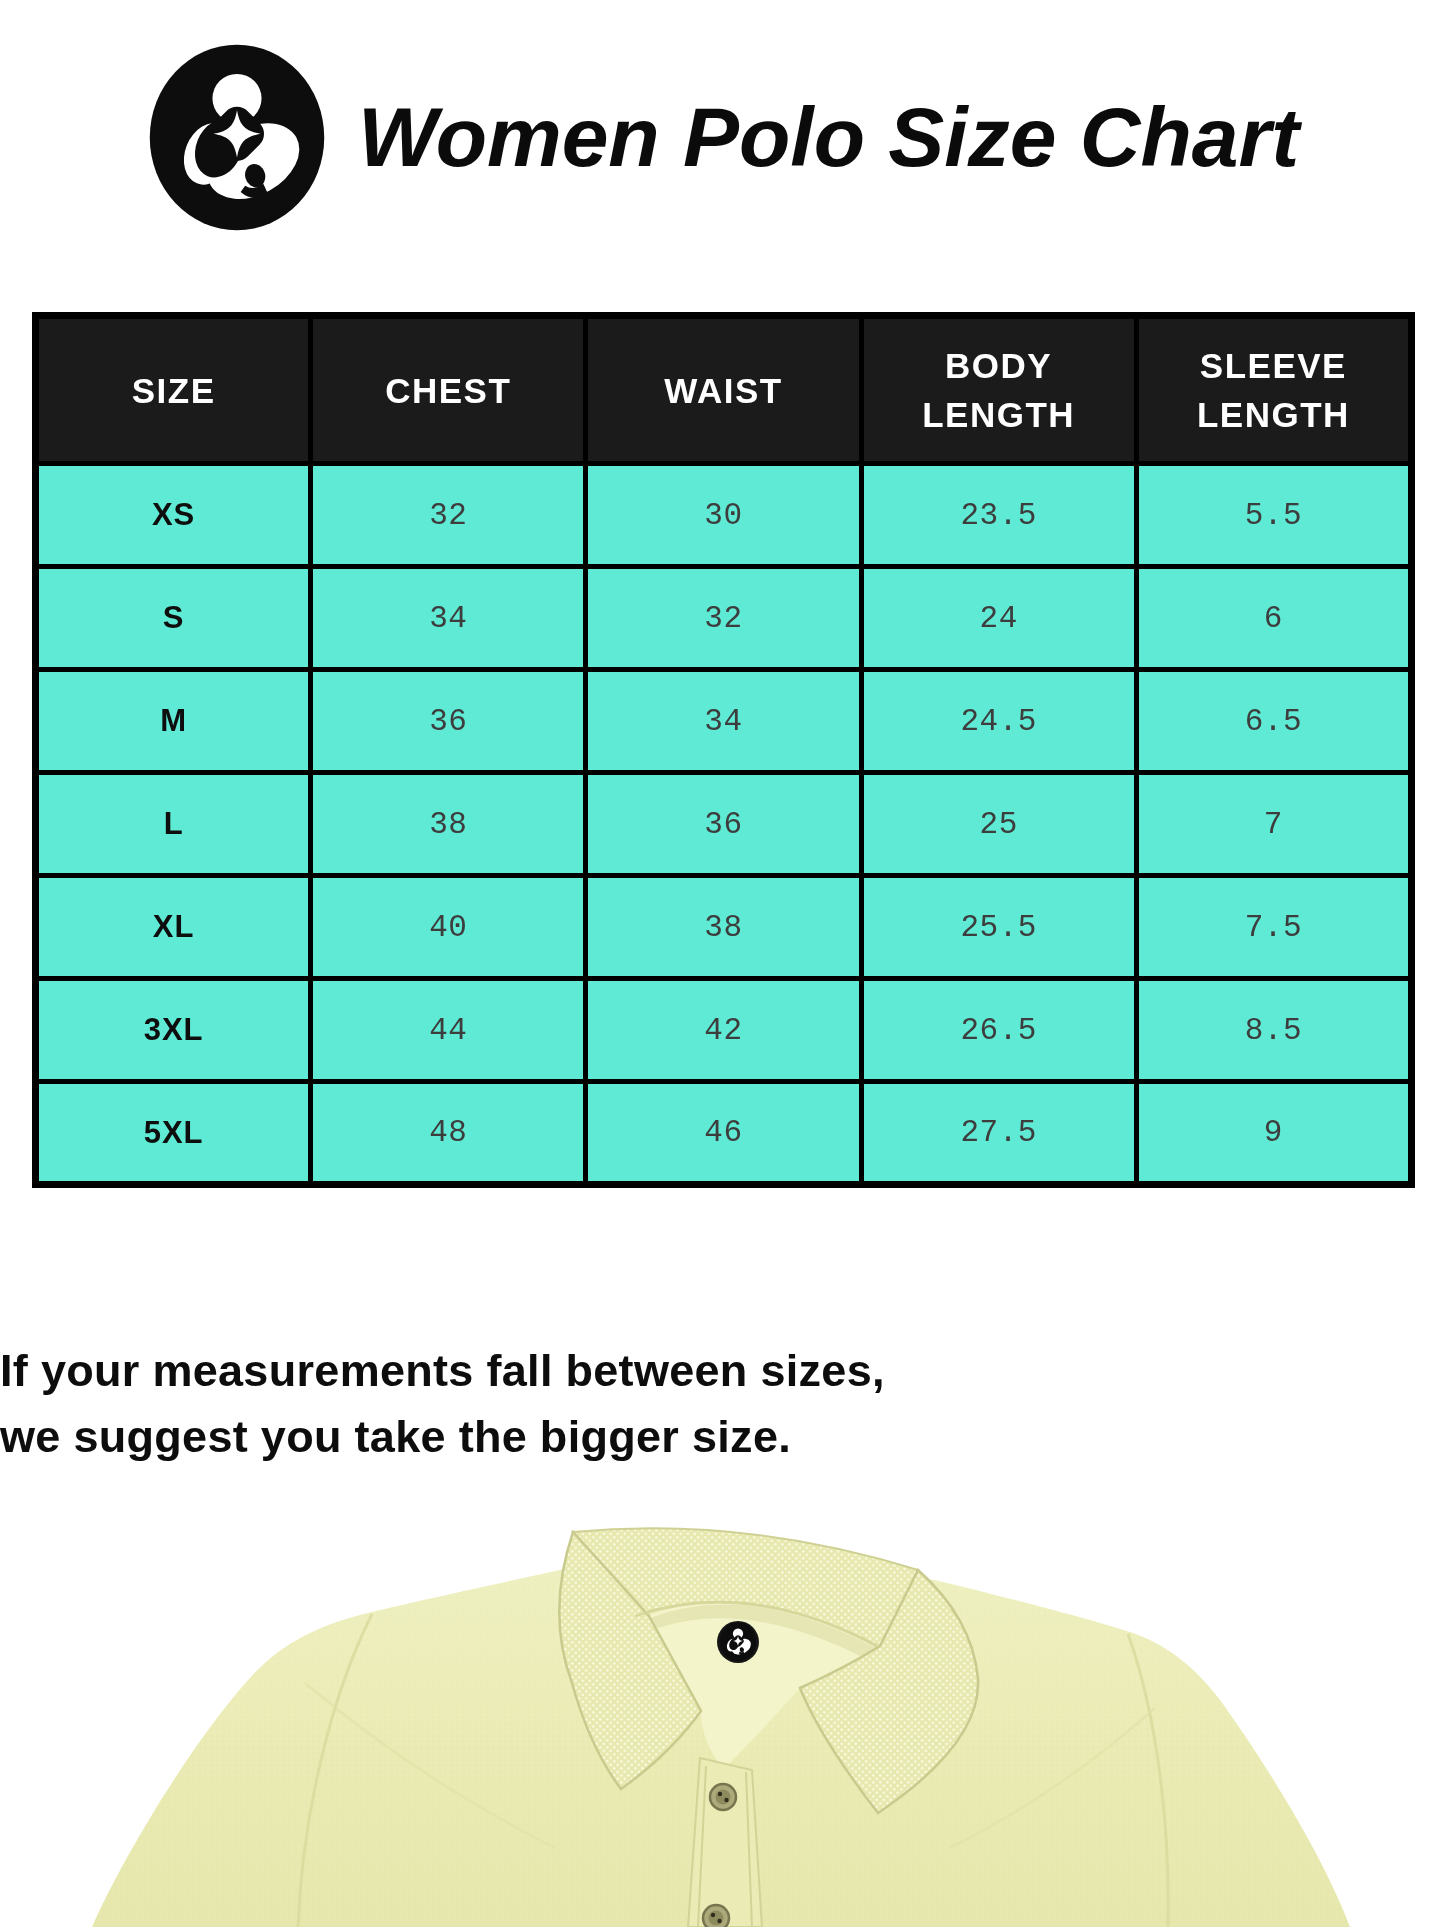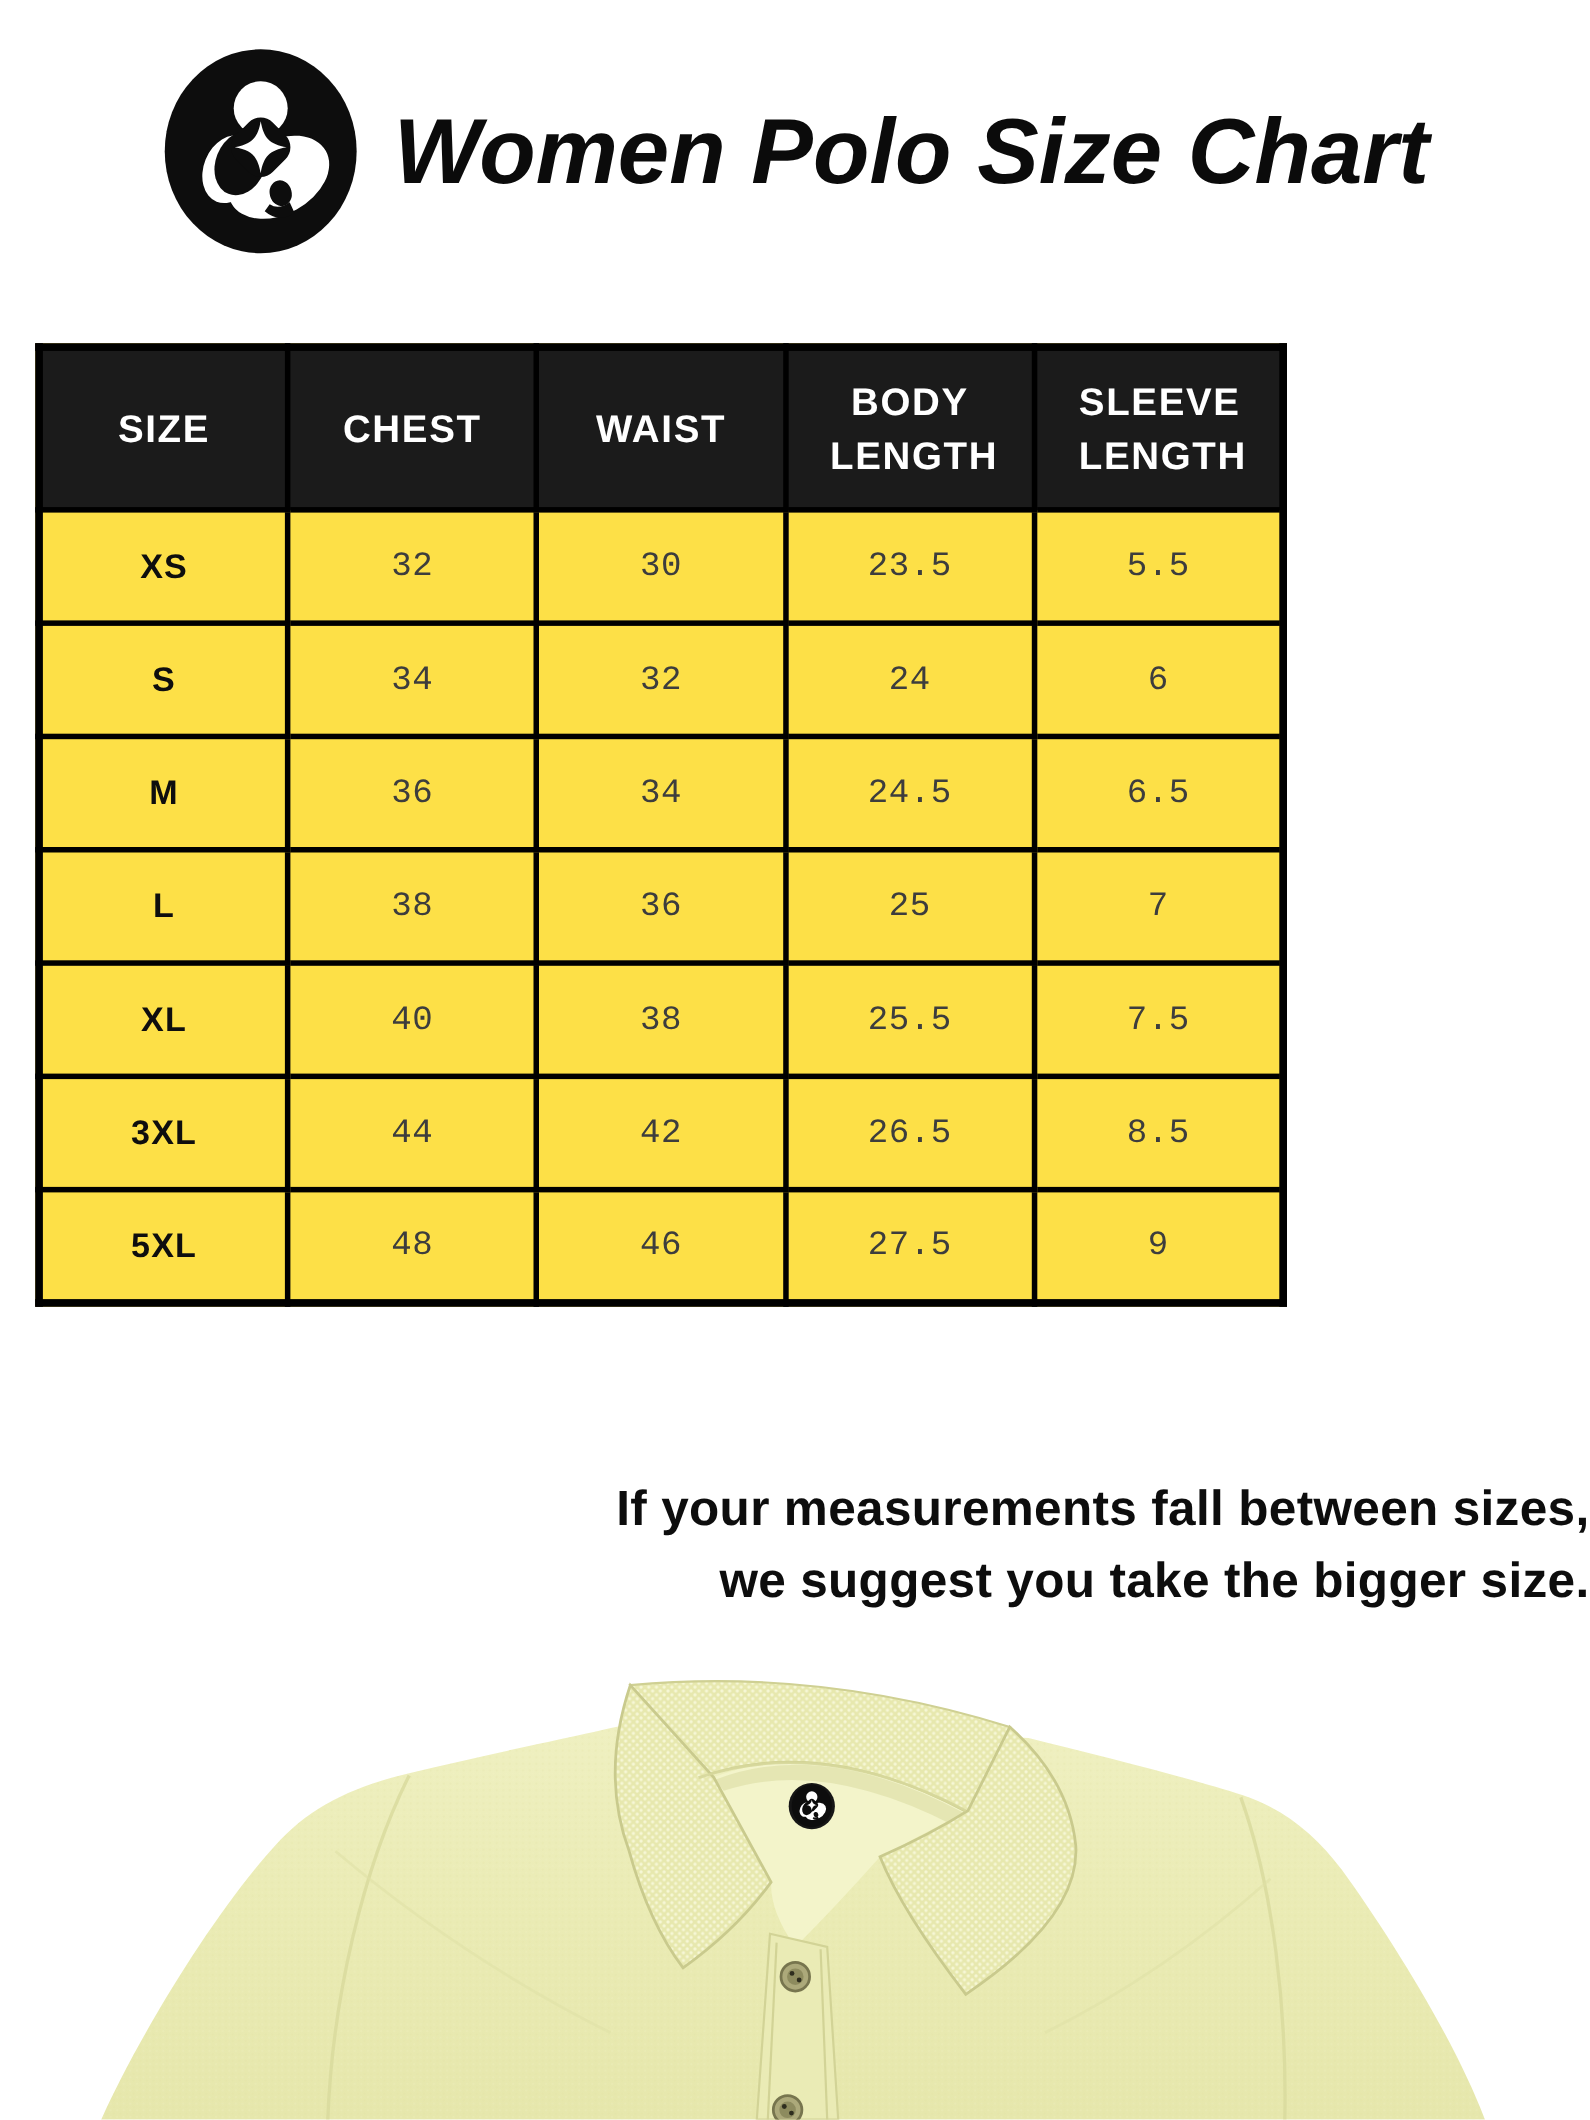--- a/index.html
+++ b/index.html
@@ -11,37 +11,37 @@
     position:absolute;top:38px;left:0;width:100%;height:198px;
     display:flex;align-items:center;justify-content:center;gap:30px;
   }
   .brand-logo{width:182px;height:189px;flex:0 0 auto;}
   .title{
     margin:0;font-size:84px;font-weight:bold;color:#0b0b0b;letter-spacing:0;
     white-space:nowrap;
     font-style:italic;
   }
   table.size-chart{
-    position:absolute;left:32px;top:312px;width:1138px;
-    border-collapse:collapse;table-layout:fixed;background:#fde047;
+    position:absolute;left:32px;top:312px;width:1383px;
+    border-collapse:collapse;table-layout:fixed;background:#5eead4;
     border:7px solid #000000;
   }
   .size-chart th,.size-chart td{
     border:5px solid #000000;text-align:center;vertical-align:middle;padding:0 38px;
   }
   .size-chart thead tr{height:148px;}
   .size-chart thead th{
     background:#1b1b1b;color:#ffffff;font-size:35px;font-weight:bold;
     letter-spacing:1.5px;line-height:1.4;
   }
   .size-chart tbody tr{height:103px;}
   .size-chart td.size{font-weight:bold;font-size:31px;color:#0e0e0e;letter-spacing:1px;}
   .size-chart td.val{font-size:31px;font-weight:400;color:#3d3d3d;letter-spacing:0.5px;font-family:Liberation Mono, monospace;}
   .note{
-    position:absolute;top:1338px;left:0;width:100%;text-align:right;
+    position:absolute;top:1338px;left:0;width:100%;text-align:left;
     font-size:45px;font-weight:bold;color:#0d0d0d;line-height:66px;letter-spacing:0.3px;
   }
   .shirt{position:absolute;left:0;top:1518px;width:1445px;height:409px;display:block;}
   .defs-holder{position:absolute;width:0;height:0;overflow:hidden;}
 </style>
 </head>
 <body>
 
 <svg class="defs-holder" aria-hidden="true">
   <defs>

